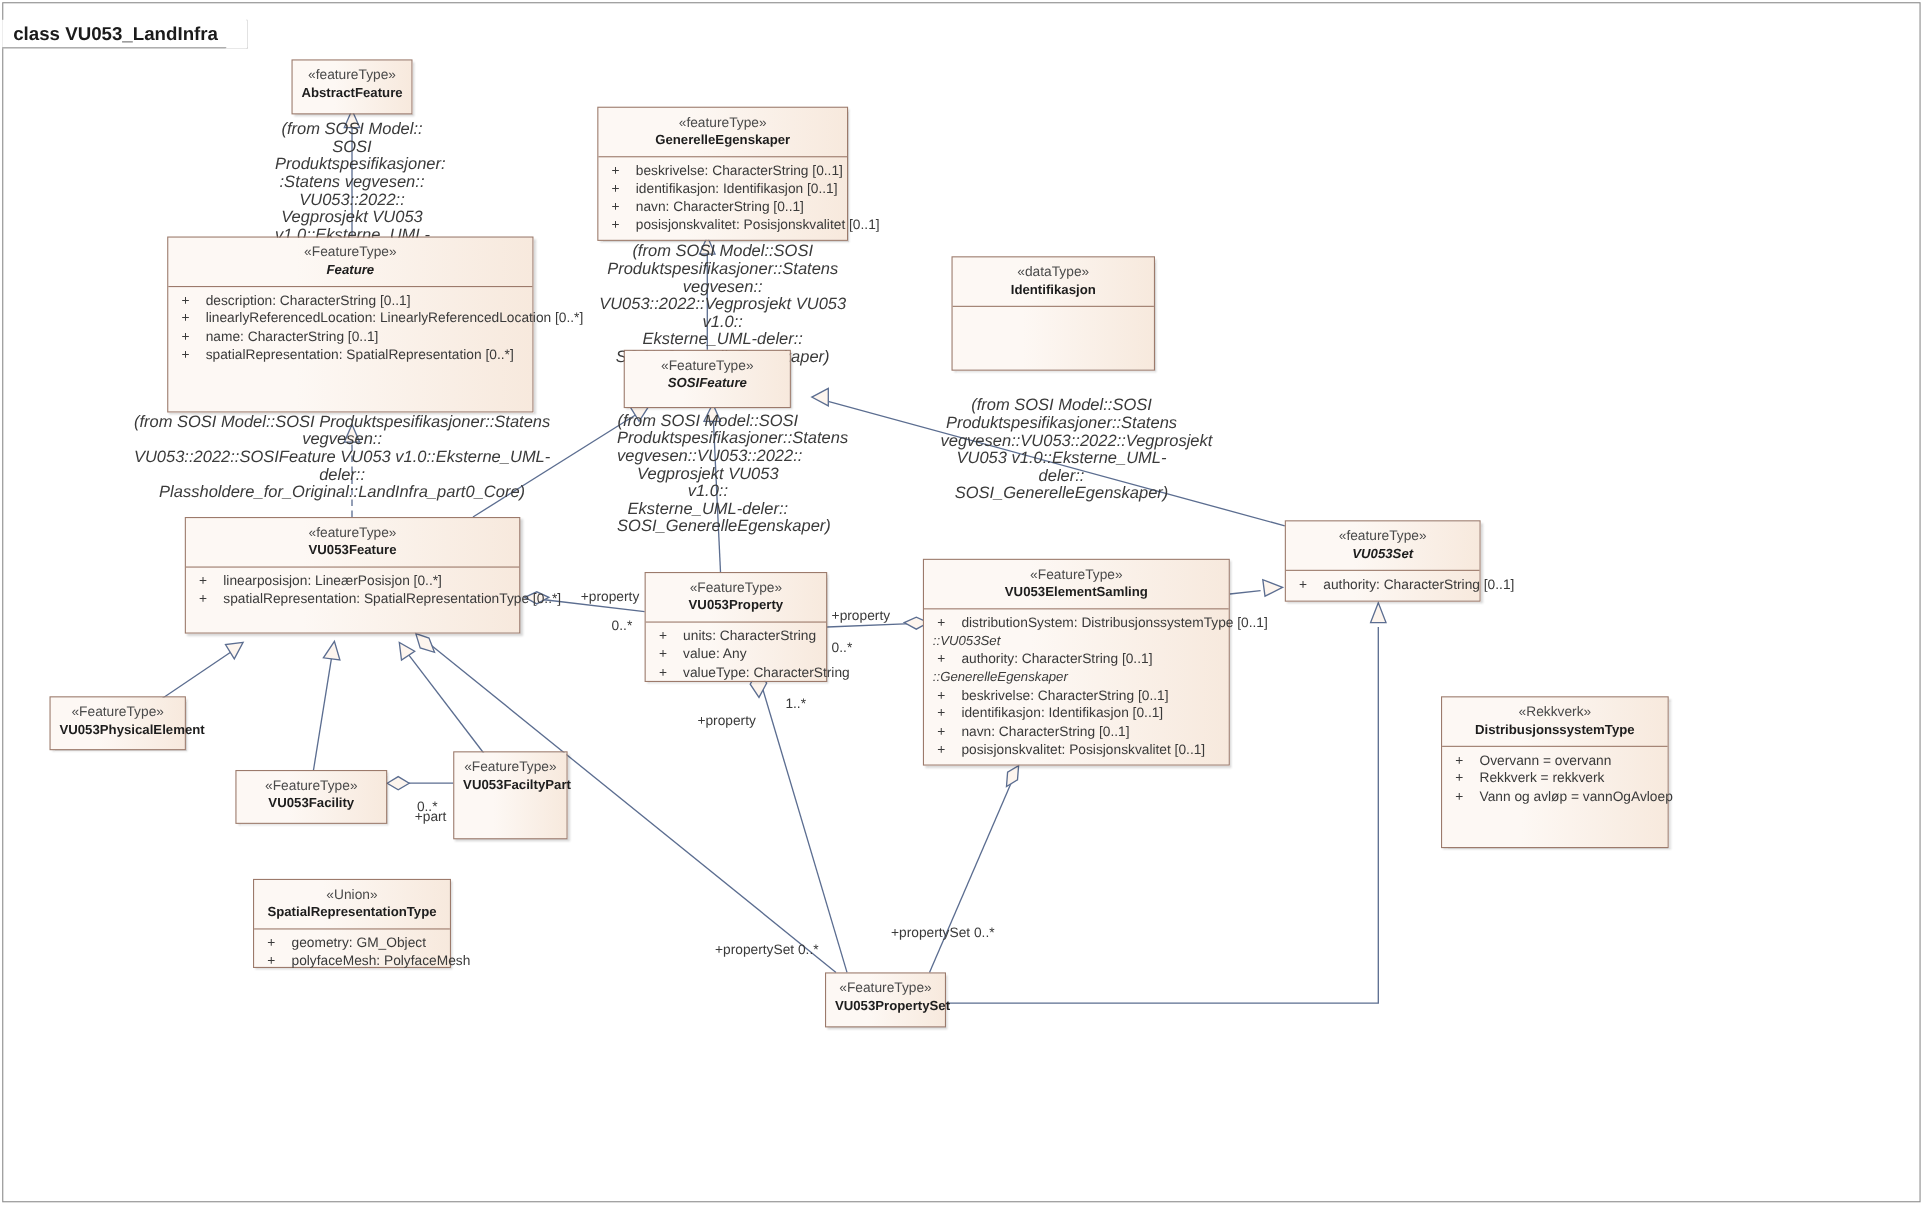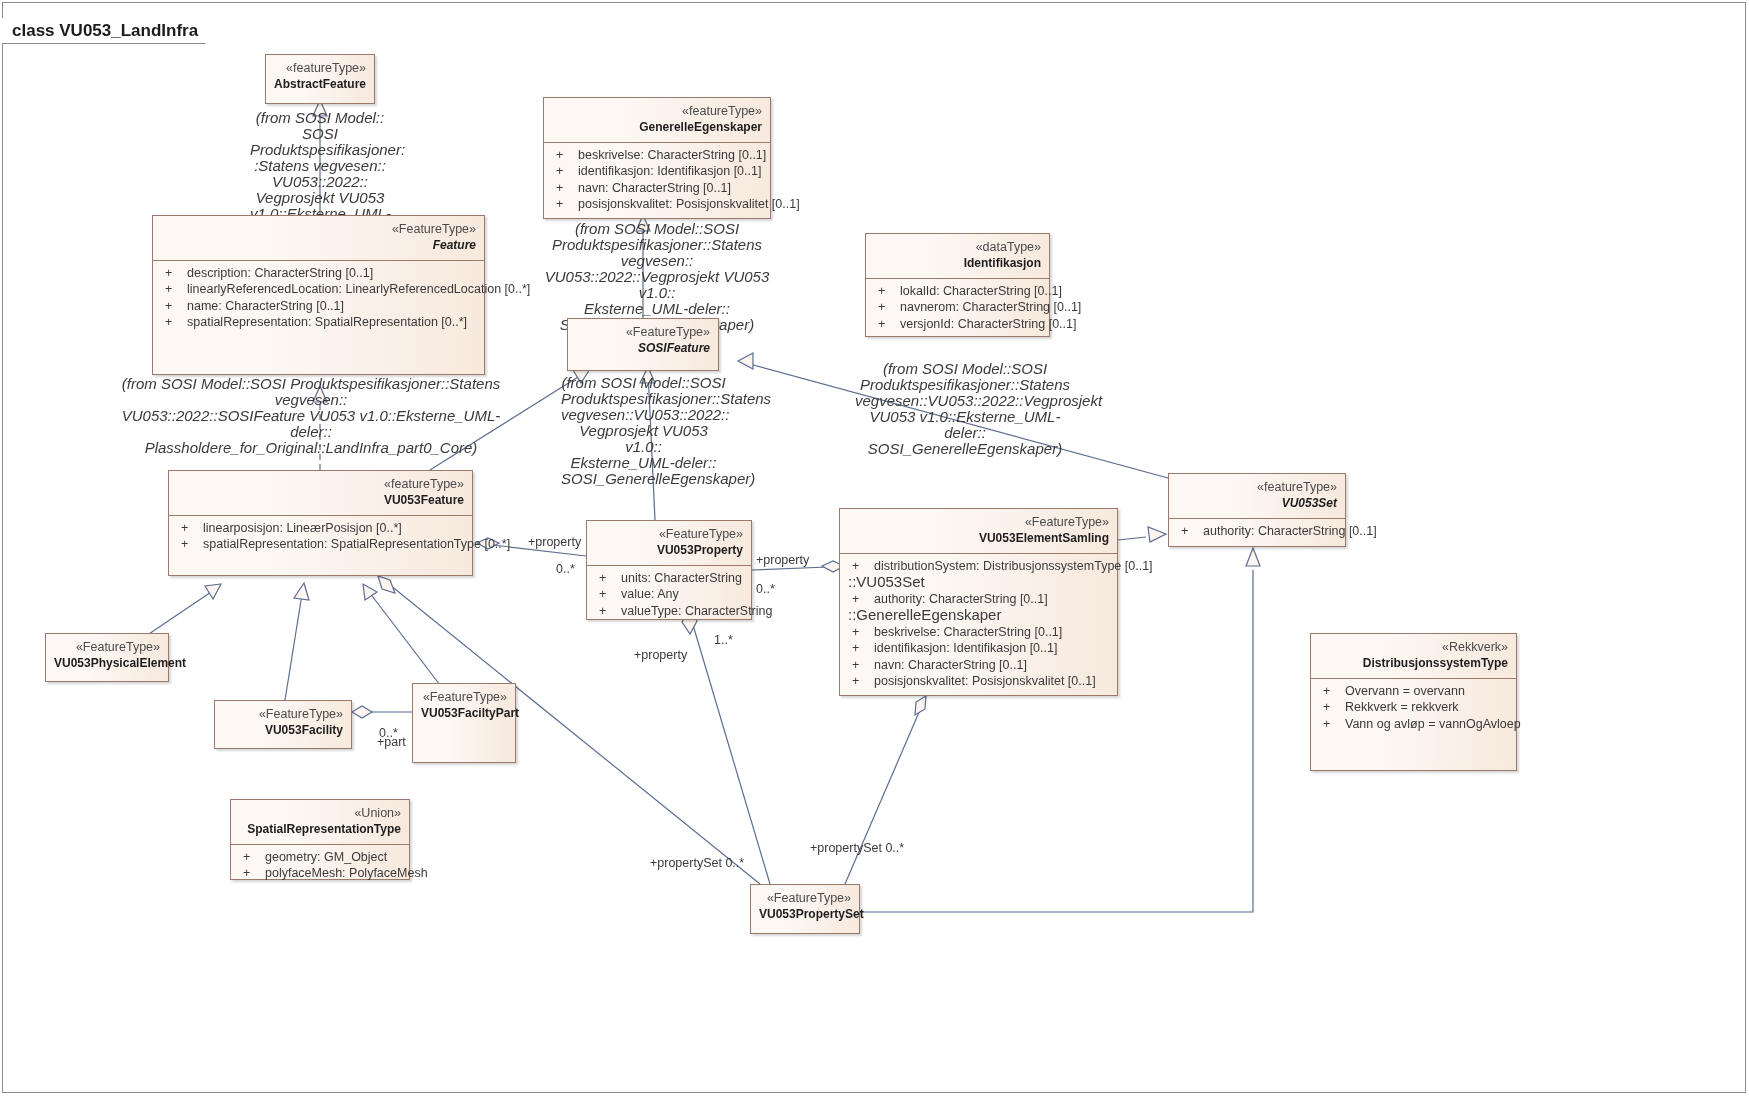--- a/index.html
+++ b/index.html
@@ -19,29 +19,29 @@
              width:0;height:0;border-style:solid;
              border-width:0 0 27px 20px;border-color:transparent transparent #fff transparent;
              }
 
   
   .cls{position:absolute;box-sizing:border-box;
        border:1px solid #9c7a6b;
        background:linear-gradient(to right,#fdf8f4 0%,#fdf8f4 35%,#f7e9dd 100%);
        box-shadow:2px 2px 2px rgba(0,0,0,0.16);
        color:#3a3a3a;}
-  .cls .hdr{padding:6px 8px 7px 8px;text-align:right;line-height:1.25;}
+  .cls .hdr{padding:6px 8px 7px 8px;text-align:center;line-height:1.25;}
   .cls .st{font-size:12.5px;color:#4a4a4a;}
   .cls .nm{font-size:12px;font-weight:bold;color:#1d1d1d;}
   .cls .nm.italic{font-style:italic;}
   .cls .sep{border-top:1px solid #9c7a6b;}
   .cls .attrs{padding:4px 6px 6px 6px;}
   .cls .attr{font-size:12.5px;line-height:16.5px;white-space:nowrap;color:#3a3a3a;}
   .cls .attr .vis{display:inline-block;width:22px;text-align:left;padding-left:6px;}
-  .cls .grp{font-size:15px;line-height:16.5px;padding-left:2px;color:#3a3a3a;}
+  .cls .grp{font-size:12px;line-height:16.5px;font-style:italic;padding-left:2px;color:#3a3a3a;}
 
   
   .note{position:absolute;font-size:15px;font-style:italic;line-height:16px;
         text-align:center;color:#3a3a3a;}
 
   
   .lbl{position:absolute;font-size:12.5px;color:#3a3a3a;white-space:nowrap;}
 
   svg.links{position:absolute;left:0;top:0;width:1749px;height:1096px;overflow:visible;}
   svg.links path,svg.links line{fill:none;stroke:#5b6d90;stroke-width:1.2;}
@@ -198,25 +198,20 @@
       <div class="nm italic">SOSIFeature</div>
     </div>
   </div>
 
   <div class="cls" style="left:865px;top:233px;width:185px;height:104px;">
     <div class="hdr">
       <div class="st">«dataType»</div>
       <div class="nm">Identifikasjon</div>
     </div>
     <div class="sep"></div>
-    <div class="attrs">
-      <div class="attr"><span class="vis">+</span><span>lokalId: CharacterString [0..1]</span></div>
-      <div class="attr"><span class="vis">+</span><span>navnerom: CharacterString [0..1]</span></div>
-      <div class="attr"><span class="vis">+</span><span>versjonId: CharacterString [0..1]</span></div>
-    </div>
   </div>
 
   <div class="cls" style="left:168px;top:470px;width:305px;height:106px;">
     <div class="hdr">
       <div class="st">«featureType»</div>
       <div class="nm">VU053Feature</div>
     </div>
     <div class="sep"></div>
     <div class="attrs">
       <div class="attr"><span class="vis">+</span><span>linearposisjon: LineærPosisjon [0..*]</span></div>

